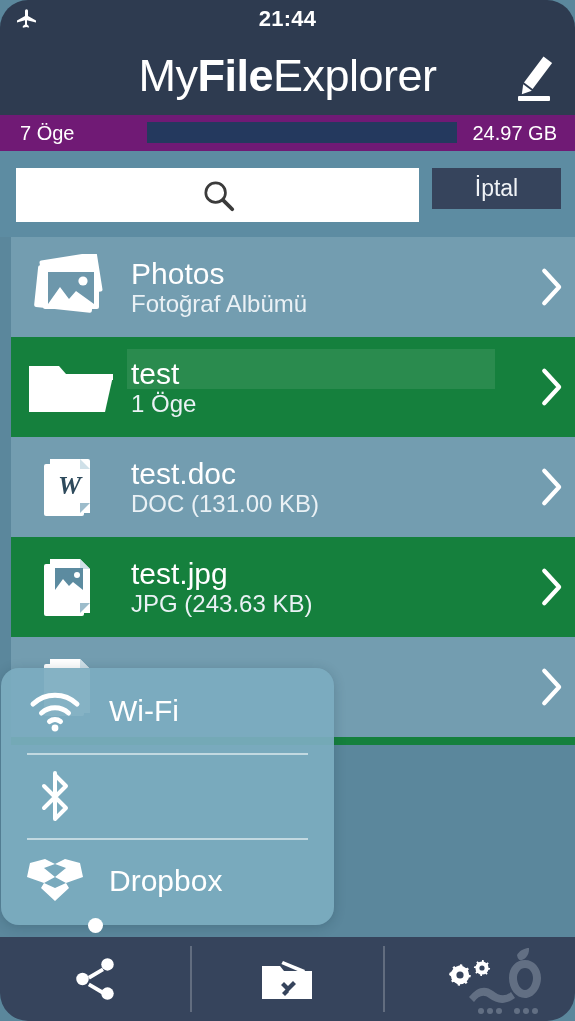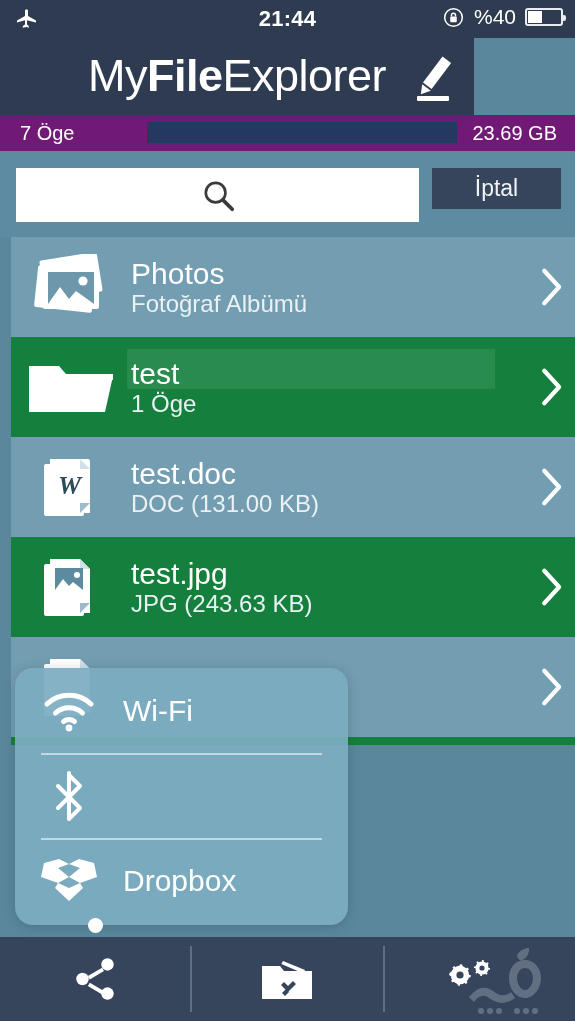--- a/index.html
+++ b/index.html
@@ -2,21 +2,21 @@
 <html><head>
 <meta charset="utf-8">
 <style>
   * { box-sizing: border-box; margin: 0; padding: 0; }
   html, body {
     width: 575px; height: 1021px;
     font-family: "Liberation Sans", sans-serif;
     overflow: hidden;
     background: #5b879c;
   }
-  .phone { position: relative; width: 575px; height: 1021px; overflow: hidden; }
+  .phone { position: relative; width: 575px; height: 1021px; overflow: hidden; border-radius: 28px; }
 
   
   .statusbar {
     position: absolute; top: 0; left: 0; width: 575px; height: 38px;
     background: #2e3b50; color: #ffffff;
     display: flex; align-items: center;
   }
   .sb-left { position: absolute; left: 14px; top: 7px; }
   .sb-time {
     position: absolute; left: 0; right: 0; text-align: center; top: 6px;
@@ -35,21 +35,21 @@
     content: ""; position: absolute; right: -5px; top: 5px;
     width: 3px; height: 6px; background: #e9edf2; border-radius: 0 2px 2px 0;
   }
   .batt-fill {
     position: absolute; left: 1px; top: 1px; bottom: 1px; width: 40%;
     background: #ffffff;
   }
 
   
   .titlebar {
-    position: absolute; top: 38px; left: 0; width: 474px; height: 77px;
+    position: absolute; top: 38px; left: 0; width: 575px; height: 77px;
     background: #2e3b50; color: #fff;
   }
   .app-title {
     position: absolute; left: 0; right: 0; top: 12px;
     text-align: center; font-size: 45px; letter-spacing: -0.5px;
     white-space: nowrap;
   }
   .app-title .b { font-weight: bold; }
   .edit-btn {
     position: absolute; right: 14px; top: 14px;
@@ -121,21 +121,21 @@
     position: absolute; left: -4px; top: -8px; width: 368px; height: 40px;
     background: rgba(255,255,255,0.09); z-index: 1;
   }
   .chevron {
     width: 70px; min-width: 70px; height: 100px;
     display: flex; align-items: center; justify-content: center;
   }
 
   
   .popup {
-    position: absolute; left: 15px; top: 668px; width: 333px; height: 257px;
+    position: absolute; left: 1px; top: 668px; width: 333px; height: 257px;
     background: rgba(124,172,192,0.93); border-radius: 18px;
     box-shadow: 0 2px 12px rgba(20,45,60,0.22);
   }
   .popup-item {
     height: 85px; display: flex; align-items: center; cursor: pointer;
     position: relative;
   }
   .popup-item + .popup-item::before {
     content: ""; position: absolute; top: 0; left: 26px; right: 26px;
     height: 2px; background: rgba(255,255,255,0.55);
@@ -174,54 +174,41 @@
 
 <div class="phone">
 
   <div class="statusbar">
     <span class="sb-left">
       <svg class="ico" width="26" height="24" viewBox="0 0 24 24" fill="#ffffff">
         <path d="M21 15.5v-2l-8-4.5V3.7a1.5 1.5 0 0 0-3 0V9l-8 4.5v2l8-2.3v4.3l-2.2 1.6v1.6L11.5 20l2.3.7v-1.6L12 17.5v-4.3z"></path>
       </svg>
     </span>
     <span class="sb-time">21:44</span>
-    <span class="sb-right">
-      <span>
-        <svg class="ico" width="23" height="23" viewBox="0 0 24 24" fill="none" stroke="#ffffff" stroke-width="1.6">
-          <circle cx="12" cy="12" r="9.2"></circle>
-          <rect x="8.6" y="11" width="6.8" height="6" rx="1" fill="#ffffff" stroke="none"></rect>
-          <path d="M9.9 11V9.6a2.1 2.1 0 0 1 4.2 0V11" stroke="#ffffff" stroke-width="1.5"></path>
-        </svg>
-      </span>
-      <span class="sb-pct">%40</span>
-      <span class="batt">
-        <span class="batt-fill"></span>
-      </span>
-    </span>
   </div>
 
   <div class="titlebar">
     <div class="app-title">
       <span>My</span><span class="b">File</span><span>Explorer</span>
     </div>
     <div class="edit-btn">
       <svg class="ico" width="56" height="52" viewBox="0 0 56 52" fill="#ffffff">
         <path d="M38.5 4.5l8.6 6.4-19.5 26-8.6-6.4z"></path>
         <path d="M18.2 32.3l8.6 6.4-10 3.6z"></path>
         <rect x="13" y="44" width="32" height="5" rx="1"></rect>
       </svg>
     </div>
   </div>
 
   <div class="storagebar">
     <span class="st-left">7 Öge</span>
     <span class="st-track">
       <span class="st-fill" id="storage-fill" style="width: 33%;"></span>
     </span>
-    <span class="st-right">23.69 GB</span>
+    <span class="st-right">24.97 GB</span>
   </div>
 
   <div class="searchrow">
     <input class="search-field" type="text" value="" placeholder="" style="">
     <span class="search-icon-wrap">
       <svg class="ico" width="38" height="38" viewBox="0 0 24 24" fill="none" stroke="#3b3b3b" stroke-width="1.7">
         <circle cx="10.5" cy="10.5" r="6.2"></circle>
         <path d="M15.2 15.2L21 21" stroke-width="2.4" stroke-linecap="round"></path>
       </svg>
     </span>

